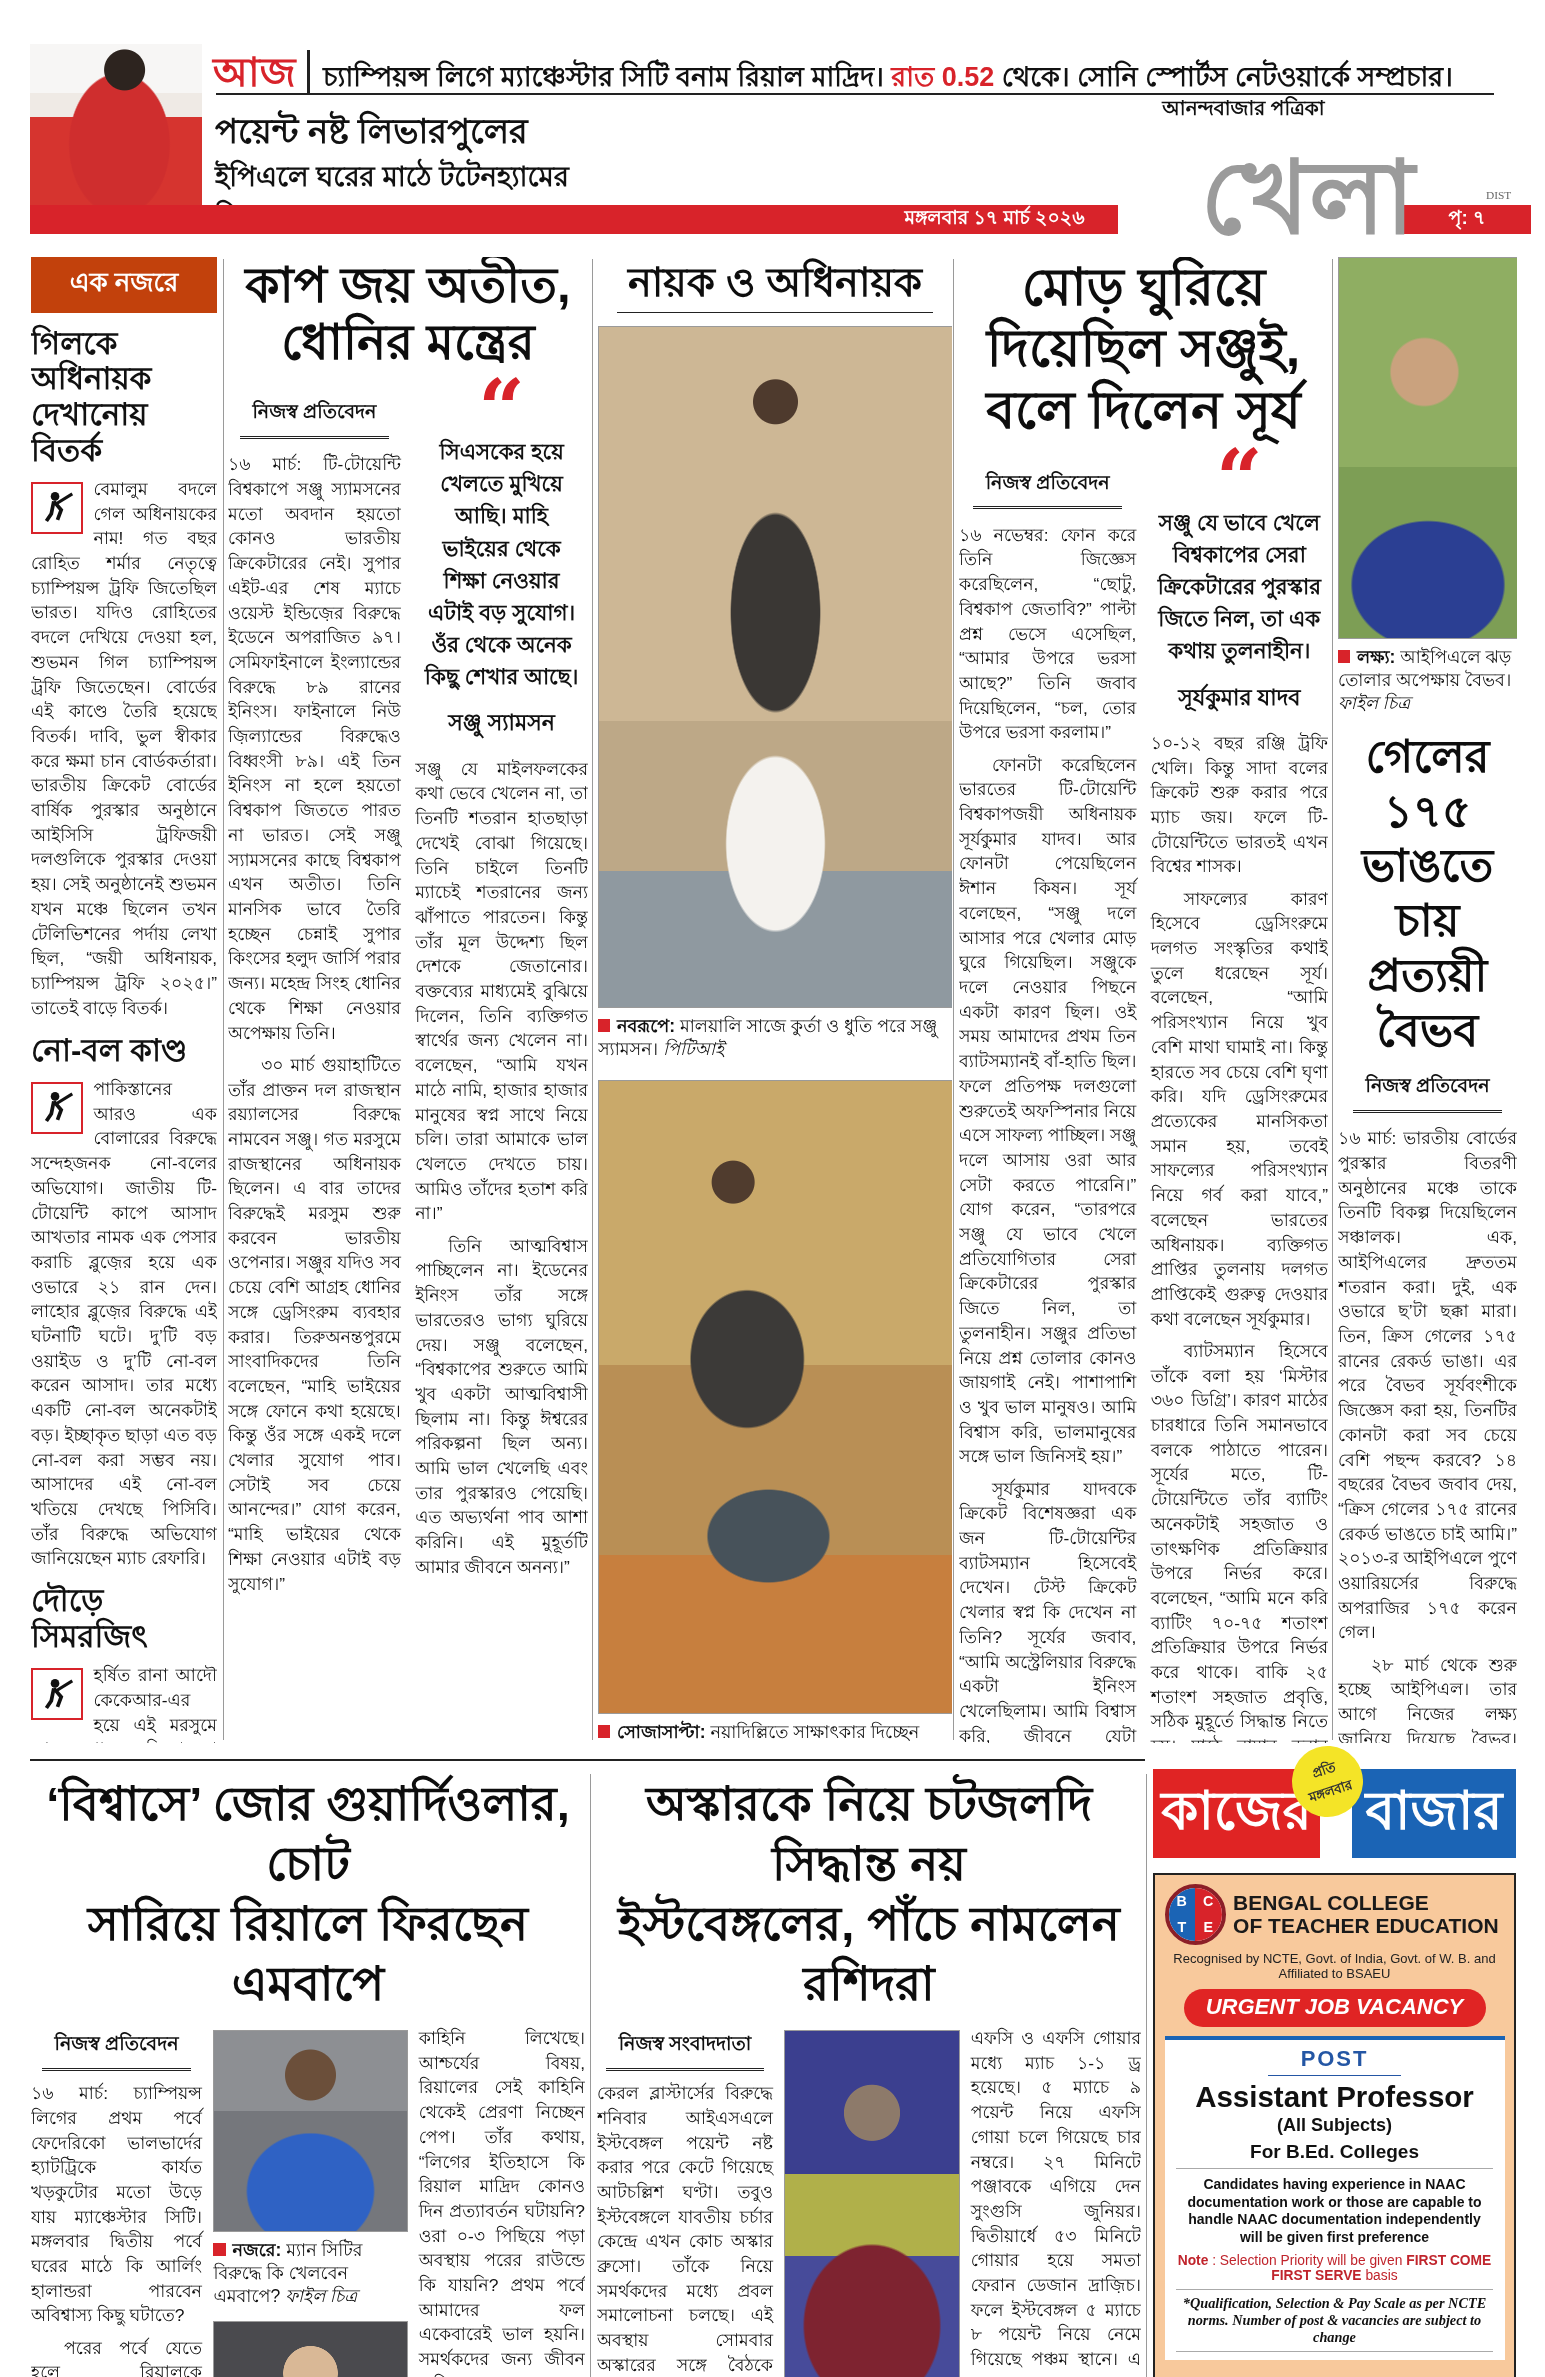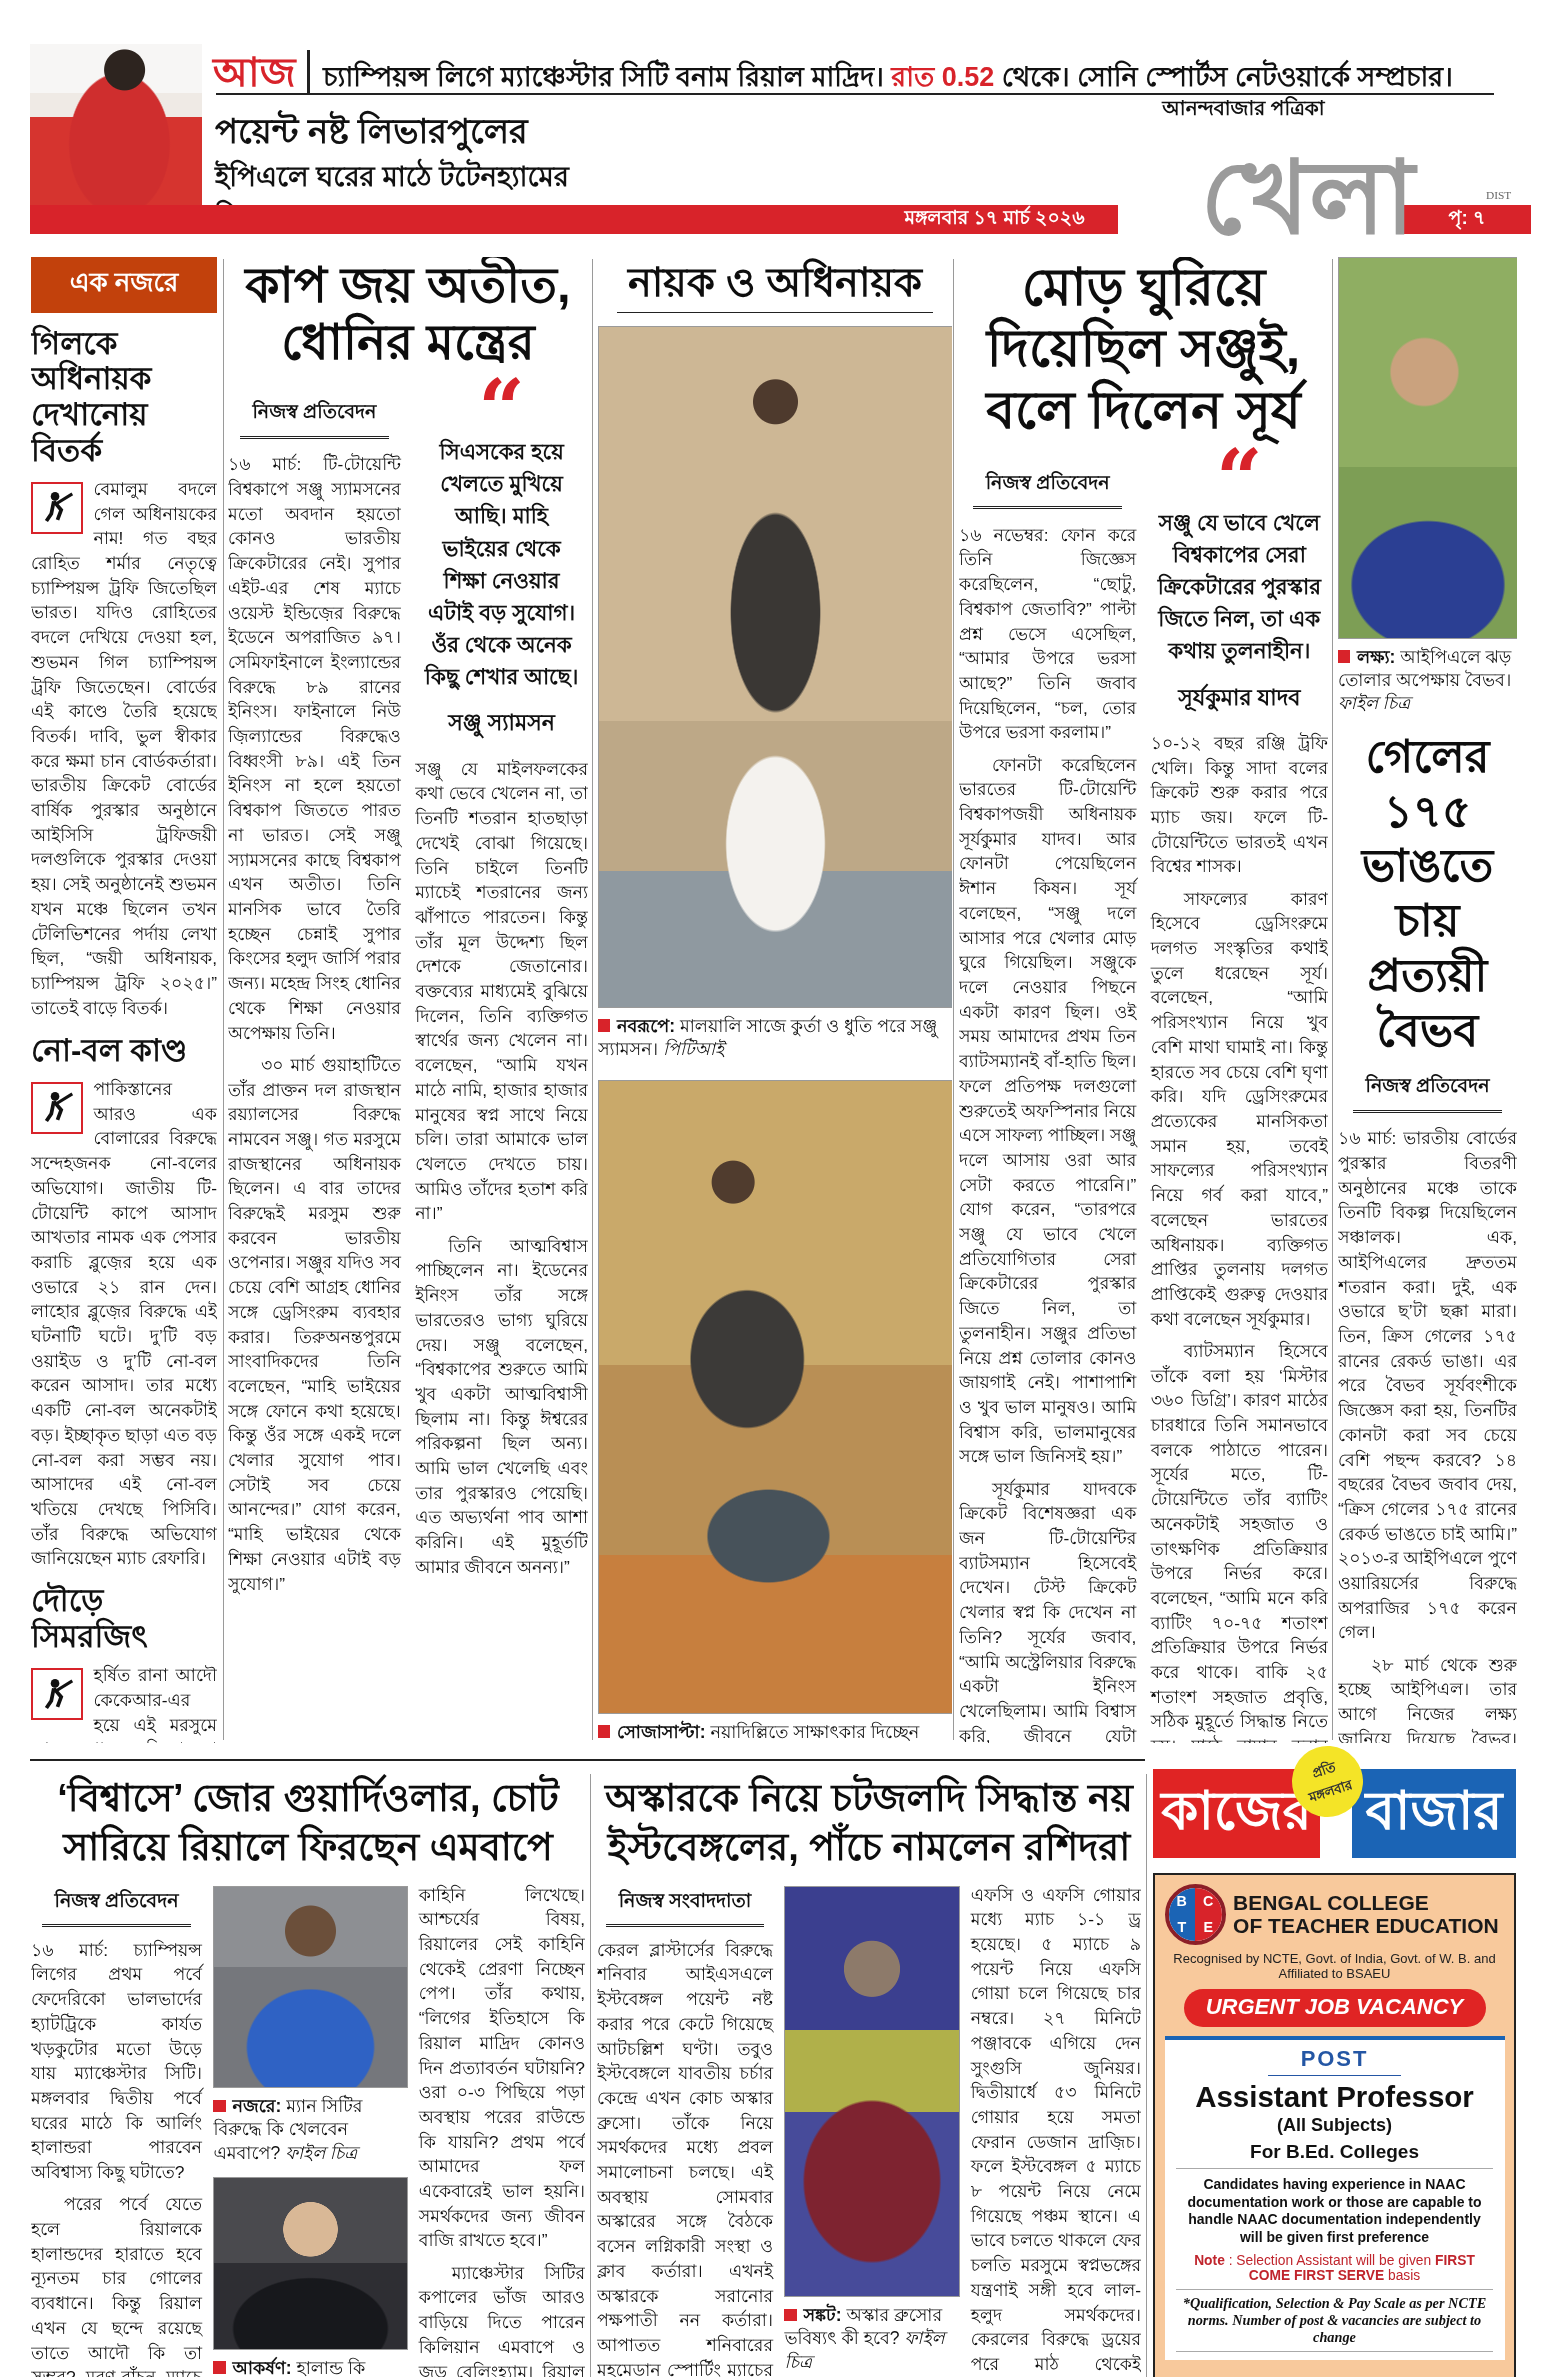--- a/index.html
+++ b/index.html
@@ -35,21 +35,21 @@
   .brief h3{font-size:31px;line-height:1.15;font-weight:800;margin:12.4px 0 8.6px;}
   .brief .icon-box{float:left;width:48px;height:48px;border:2.4px solid #d8232a;margin:4.8px 10.5px 2.9px 0;
                    display:flex;align-items:center;justify-content:center;background:#fff;}
   .bt p{margin:0 0 7.6px;font-size:17.4px;line-height:1.42;text-align:justify;}
   .bt p + p{text-indent:33px;}
   .hl{font-weight:800;color:#0d0d0d;text-align:center;margin:0;}
   .hl2{font-size:49px;line-height:1.16;}
   .hl3{font-size:40px;line-height:1.1;border-bottom:1.9px solid #222;padding-bottom:8.6px;}
   .hl4{font-size:52px;line-height:1.18;}
   .hl5{font-size:45px;line-height:1.22;}
-  .hlb{font-size:38px;line-height:1.28;}
+  .hlb{font-size:47px;line-height:1.28;}
   .byline-wrap{text-align:center;margin:12.4px 0 13.3px;}
   .byline{display:inline-block;font-size:19px;font-weight:800;padding:0 12.4px 6.7px;
           border-bottom:3.8px double #222;}
   .two-col{display:flex;gap:14.3px;}
   .subcol{flex:1;min-width:0;}
   .pullquote{text-align:center;margin:1.9px 4.8px 14.3px;}
   .qmark{color:#d8232a;font-family:"DejaVu Serif",serif;font-size:81px;line-height:.55;font-weight:900;}
   .qtext{font-size:21.4px;line-height:1.5;font-weight:600;margin-top:4.8px;}
   .qby{font-size:22px;font-weight:800;margin-top:12.4px;}
   .cap{font-size:17.6px;line-height:1.32;margin-top:6.7px;}
@@ -343,20 +343,20 @@
       </div>
     </div>
     <div class="ad-recog">Recognised by NCTE, Govt. of India, Govt. of W. B. and Affiliated to BSAEU</div>
     <div class="ad-pill">URGENT JOB VACANCY</div>
     <div class="ad-card">
       <div><span class="ad-post">POST</span></div>
       <div class="ad-prof">Assistant Professor</div>
       <div class="ad-sub">(All Subjects)</div>
       <div class="ad-for">For B.Ed. Colleges</div>
       <div class="ad-pref">Candidates having experience in NAAC documentation work or those are capable to handle NAAC documentation independently will be given first preference</div>
-      <div class="ad-note"><b>Note</b><span> : Selection Assistant will be given </span><b>FIRST COME FIRST SERVE</b><span> basis</span></div>
+      <div class="ad-note"><b>Note</b><span> : Selection Priority will be given </span><b>FIRST COME FIRST SERVE</b><span> basis</span></div>
       <div class="ad-qual">*Qualification, Selection &amp; Pay Scale as per NCTE norms. Number of post &amp; vacancies are subject to change</div>
 
     </div>
   </div>
 
 </div>
 
 
 </body></html>

